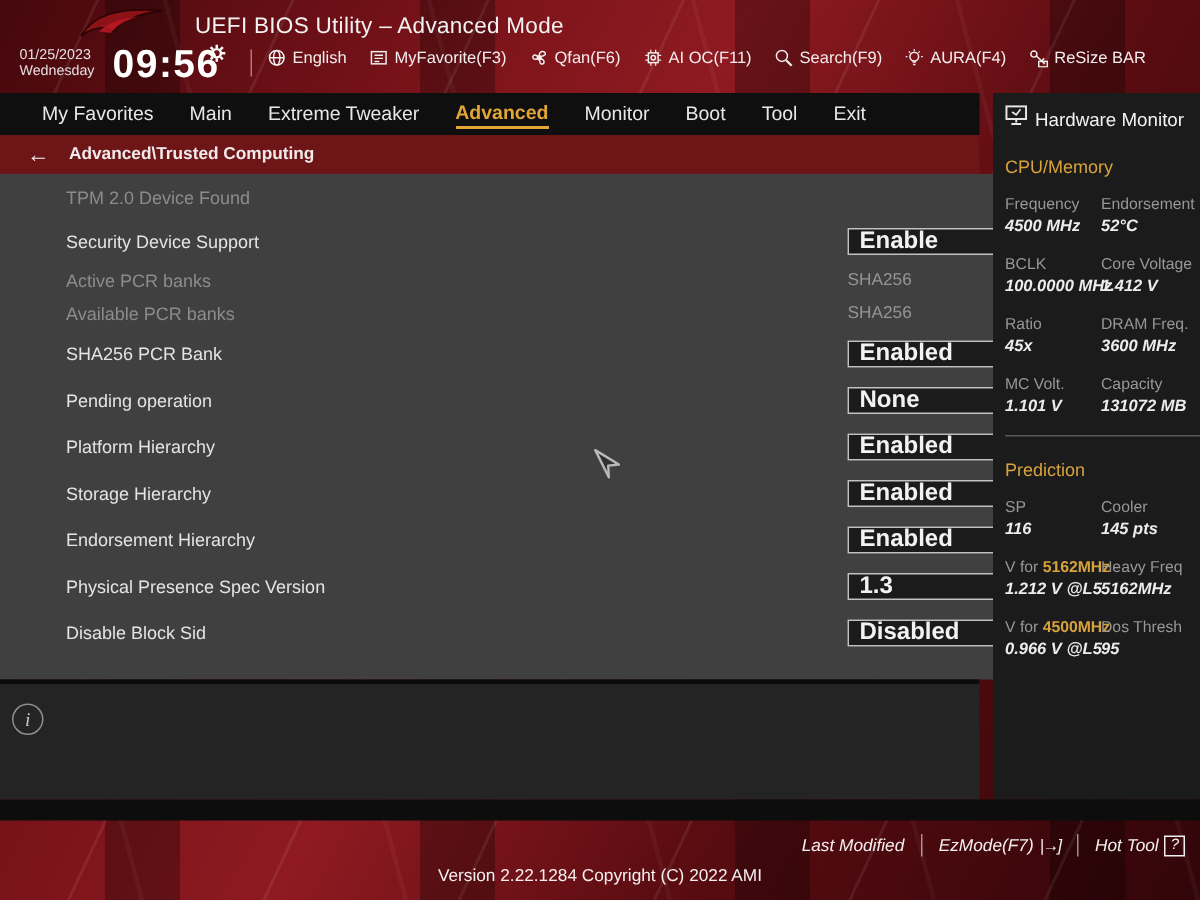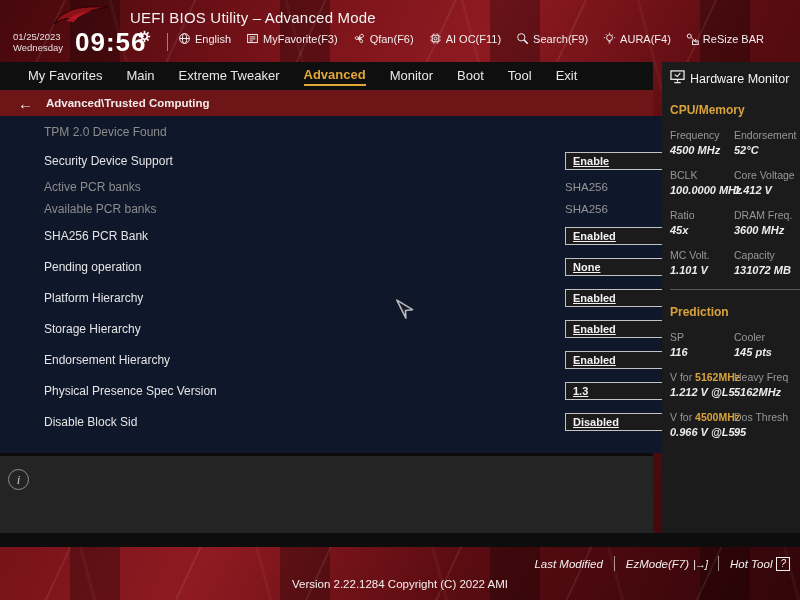--- a/index.html
+++ b/index.html
@@ -28,47 +28,47 @@
   #menu-bar { position:absolute; left:0; top:62px; width:653px; height:28px; background:#0f0f0f;
               display:flex; align-items:center; padding-left:28px; gap:24px; }
   .tab { font-size:13px; color:#e8e8e8; cursor:pointer; white-space:nowrap; padding-bottom:2px; }
   .tab.active { color:#e2a637; border-bottom:2px solid #e2a637; font-weight:700; }
   
   #breadcrumb { position:absolute; left:0; top:90px; width:653px; height:26px; background:#6e1518;
                 display:flex; align-items:center; padding-left:18px; }
   #back-arrow { font-size:15px; color:#f4eeee; margin-right:13px; cursor:pointer; }
   #breadcrumb-path { font-size:11.5px; font-weight:700; color:#f2eaea; }
   
-  #main-panel { position:absolute; left:0; top:116px; width:785px; height:337px; background:#0f172a;
+  #main-panel { position:absolute; left:0; top:116px; width:785px; height:337px; background:#404040;
                 padding:3px 30px 0 44px; }
   .srow { display:flex; justify-content:space-between; align-items:center; }
   .srow.static  { height:26px; }
   .srow.textval { height:22px; }
   .srow.dropdown-row { height:31px; }
   .slabel { font-size:12px; color:#e4e4e4; }
   .slabel.dim { color:#8c8c8c; }
   .sctrl { width:190px; flex-shrink:0; display:flex; align-items:center; }
   .sval { font-size:11.5px; color:#959595; }
   .dropdown { width:190px; height:18px; border:1px solid #c2c2c2; background:#1b1b1b; display:flex;
               align-items:center; justify-content:space-between; padding:0 7px; cursor:pointer; }
-  .dd-label { font-size:11px; font-weight:700; color:#f2f2f2;text-decoration:underline; }
+  .dd-label { font-size:16px; font-weight:700; color:#f2f2f2; }
   .dd-caret { width:0; height:0; border-left:4px solid transparent; border-right:4px solid transparent;
               border-top:5px solid #dcdcdc; }
   
   #help-panel { position:absolute; left:0; top:453px; width:653px; height:80px; background:#242424;
                 border-top:3px solid #0b0b0b; }
   #info-icon { position:absolute; left:8px; top:13px; width:21px; height:21px; border:1.5px solid #8f8f8f;
                border-radius:50%; color:#c4c4c4; font-family:"Liberation Serif", serif; font-style:italic;
                font-size:13px; display:flex; align-items:center; justify-content:center; }
   
   #sidebar { position:absolute; left:662px; top:62px; width:146px; height:471px; background:#1b1b1b;
              padding:8px 8px 0 8px; }
   #hw-header { display:flex; align-items:center; gap:5px; }
   #hw-title { font-size:12.5px; color:#f2f2f2; }
-  .hw-heading { font-size:12px; font-weight:700; color:#d8a33c; margin:15px 0 12px; }
+  .hw-heading { font-size:12px; font-weight:400; color:#d8a33c; margin:15px 0 12px; }
   .hw-divider { border:none; border-top:1px solid #595959; margin:2px 0 0; }
   .hw-row { display:flex; margin-bottom:13px; }
   .hw-cell { min-width:0; }
   .hw-cell.c1 { width:64px; flex-shrink:0; }
   .hw-cell.c2 { flex:1; }
   .hw-label { font-size:10.5px; color:#979797; margin-bottom:3px; white-space:nowrap; }
   .hw-label .hl { color:#d8a33c; font-weight:700; }
   .hw-value { font-size:11px; font-weight:700; color:#ececec; white-space:nowrap;font-style:italic; }
   
   #black-strip { position:absolute; left:0; top:533px; width:800px; height:14px; background:#0d0d0d; }

